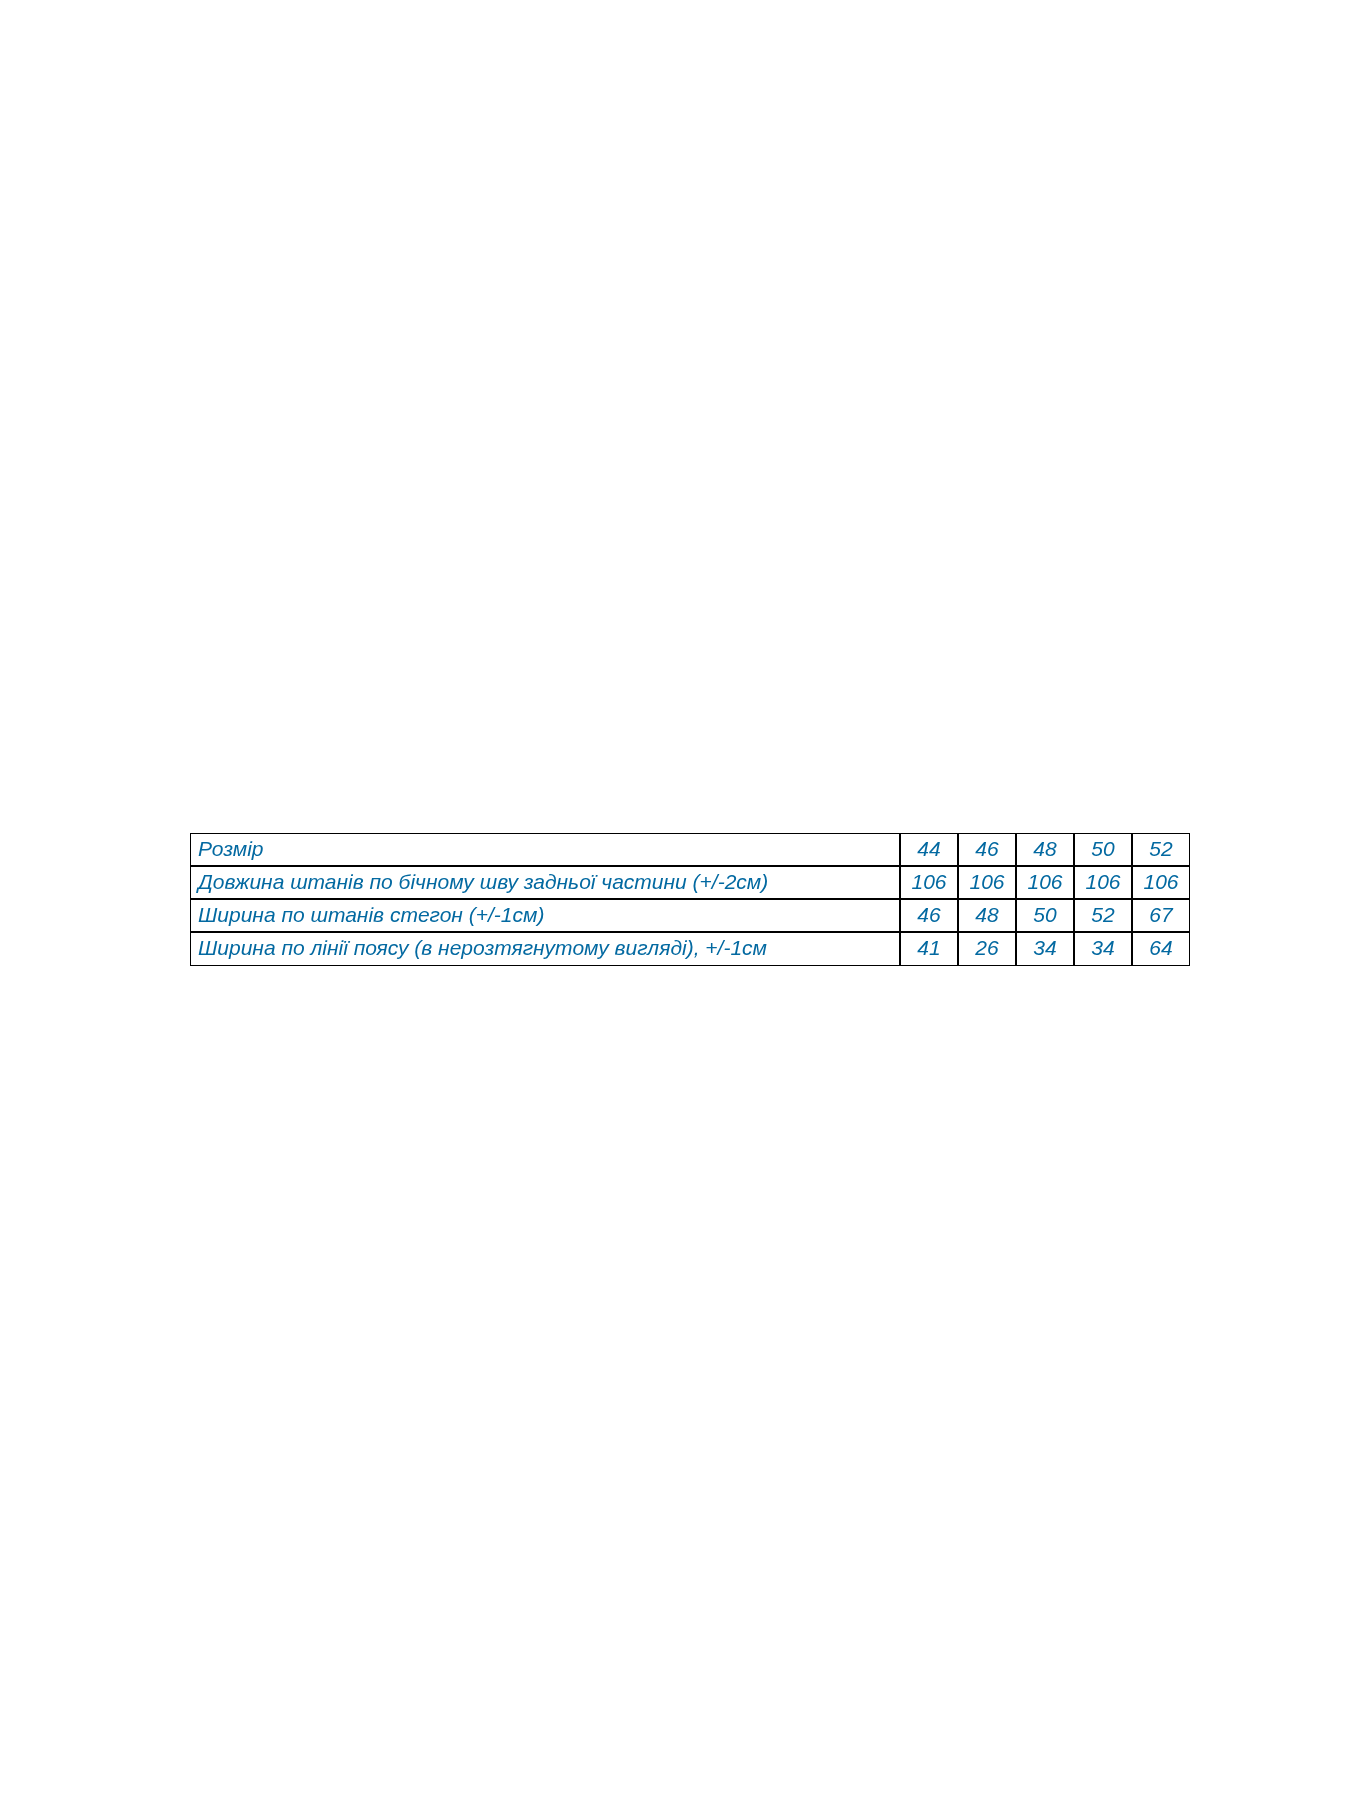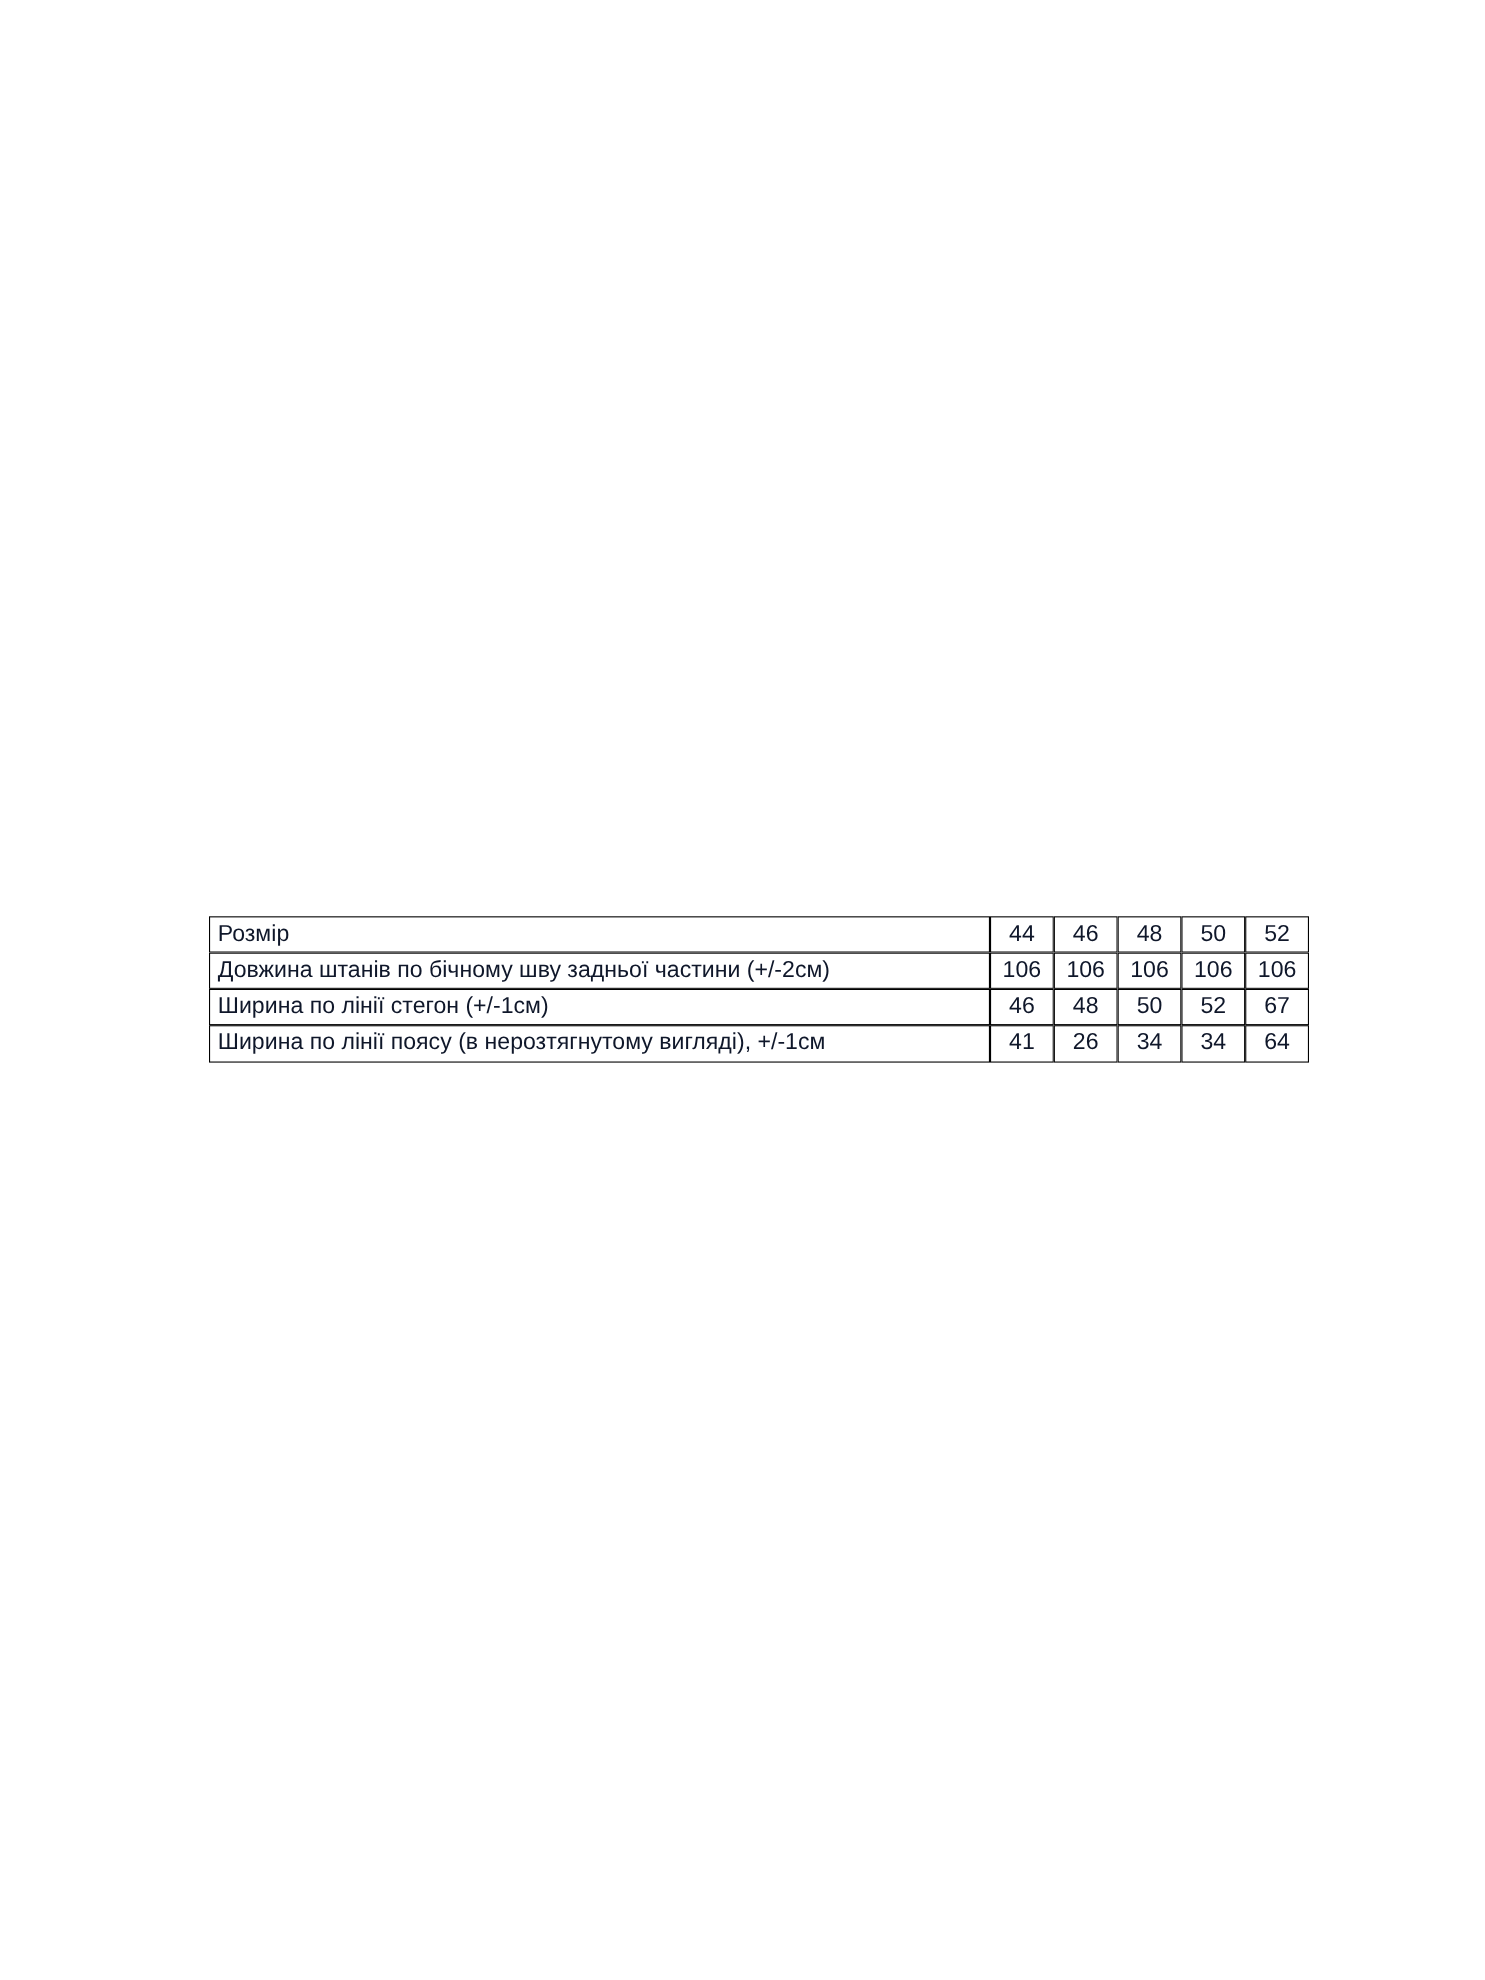--- a/index.html
+++ b/index.html
@@ -21,21 +21,22 @@
     top: 833px;
     width: 1000px;
   }
 
   table.size-table {
     border-collapse: separate;
     border-spacing: 0;
     table-layout: auto;
     font-size: 21px;
     line-height: 1.15;
-    color: #0f172a;
+    color: #0369a1;
+    font-style: italic;
   }
 
   table.size-table td {
     border: 1px solid #000;
     padding: 3px 4px 4px 4px;
     vertical-align: middle;
     white-space: nowrap;
     background: #fff;
   }
 
@@ -74,21 +75,21 @@
       <tr>
         <td class="label-cell">Довжина штанів по бічному шву задньої частини (+/-2см)</td>
         <td class="value-cell">106</td>
         <td class="value-cell">106</td>
         <td class="value-cell">106</td>
         <td class="value-cell">106</td>
         <td class="value-cell">106</td>
       </tr>
 
       <tr>
-        <td class="label-cell">Ширина по лінії стегон (+/-1см)</td>
+        <td class="label-cell">Ширина по штанів стегон (+/-1см)</td>
         <td class="value-cell">46</td>
         <td class="value-cell">48</td>
         <td class="value-cell">50</td>
         <td class="value-cell">52</td>
         <td class="value-cell">67</td>
       </tr>
 
       <tr>
         <td class="label-cell">Ширина по лінії поясу (в нерозтягнутому вигляді), +/-1см</td>
         <td class="value-cell">41</td>

